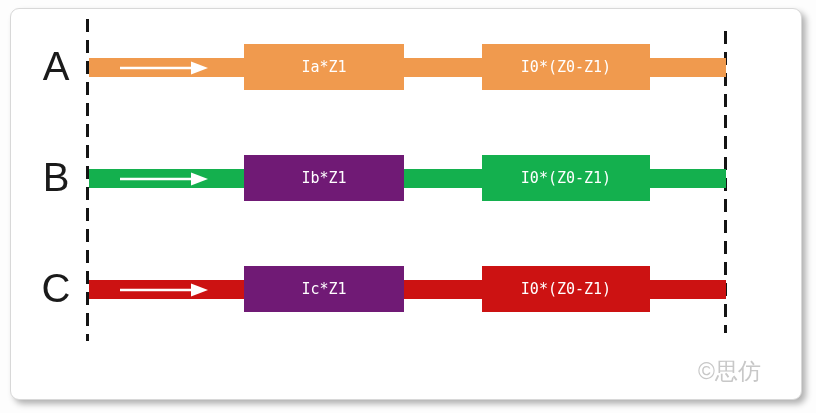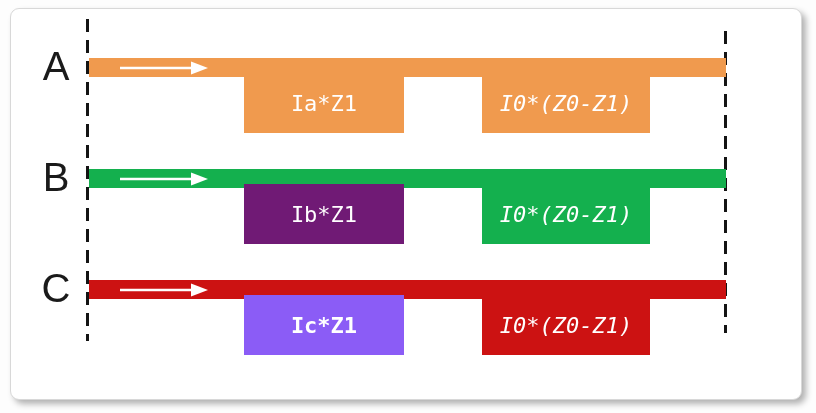--- a/index.html
+++ b/index.html
@@ -67,34 +67,33 @@
   .arrow-wrap {
     position: absolute;
     left: 30px;
     top: 50%;
     transform: translateY(-50%);
     width: 90px;
     height: 16px;
   }
   .imp-block {
     position: absolute;
-    height: 60px;
+    height: 46px;
     top: -23px;
     display: flex;
     align-items: center;
     justify-content: center;
     color: #ffffff;
     font-family: "DejaVu Sans Mono", "Liberation Mono", monospace;
-    font-size: 22px;
+    font-size: 15px;
     font-weight: 500;
     white-space: nowrap;
-    margin-top: 29px;
   }
   .imp-block.block1 { left: 233px; width: 160px; }
-  .imp-block.block2 { left: 471px; width: 168px; font-style: italic; }
+  .imp-block.block2 { left: 471px; width: 168px; }
 
   .watermark {
     position: absolute;
     right: 40px;
     bottom: 14px;
     text-align: right;
     font-size: 23px;
     line-height: 28px;
     color: #c8c8c8;
     font-family: "Liberation Sans", sans-serif;
@@ -140,21 +139,22 @@
     <div class="phase-row row-c">
       <div class="phase-label">C</div>
       <div class="phase-bar" style="background: rgb(204, 18, 18);">
         <span class="arrow-wrap">
           <svg width="90" height="16" viewBox="0 0 90 16">
             <line x1="1" y1="8" x2="73" y2="8" stroke="#ffffff" stroke-width="2.6"></line>
             <polygon points="72,1.5 89,8 72,14.5" fill="#ffffff"></polygon>
           </svg>
         </span>
       </div>
-      <div class="imp-block block1" style="background: #8b5cf6; font-weight: bold;">Ic*Z1</div>
+      <div class="imp-block block1" style="background: #701a75;">Ic*Z1</div>
       <div class="imp-block block2" style="background: rgb(204, 18, 18);">I0*(Z0-Z1)</div>
     </div>
 
     <div class="watermark">
+      <div>©思仿</div>
     </div>
 
   </div>
 </div>
 
 </body></html>

